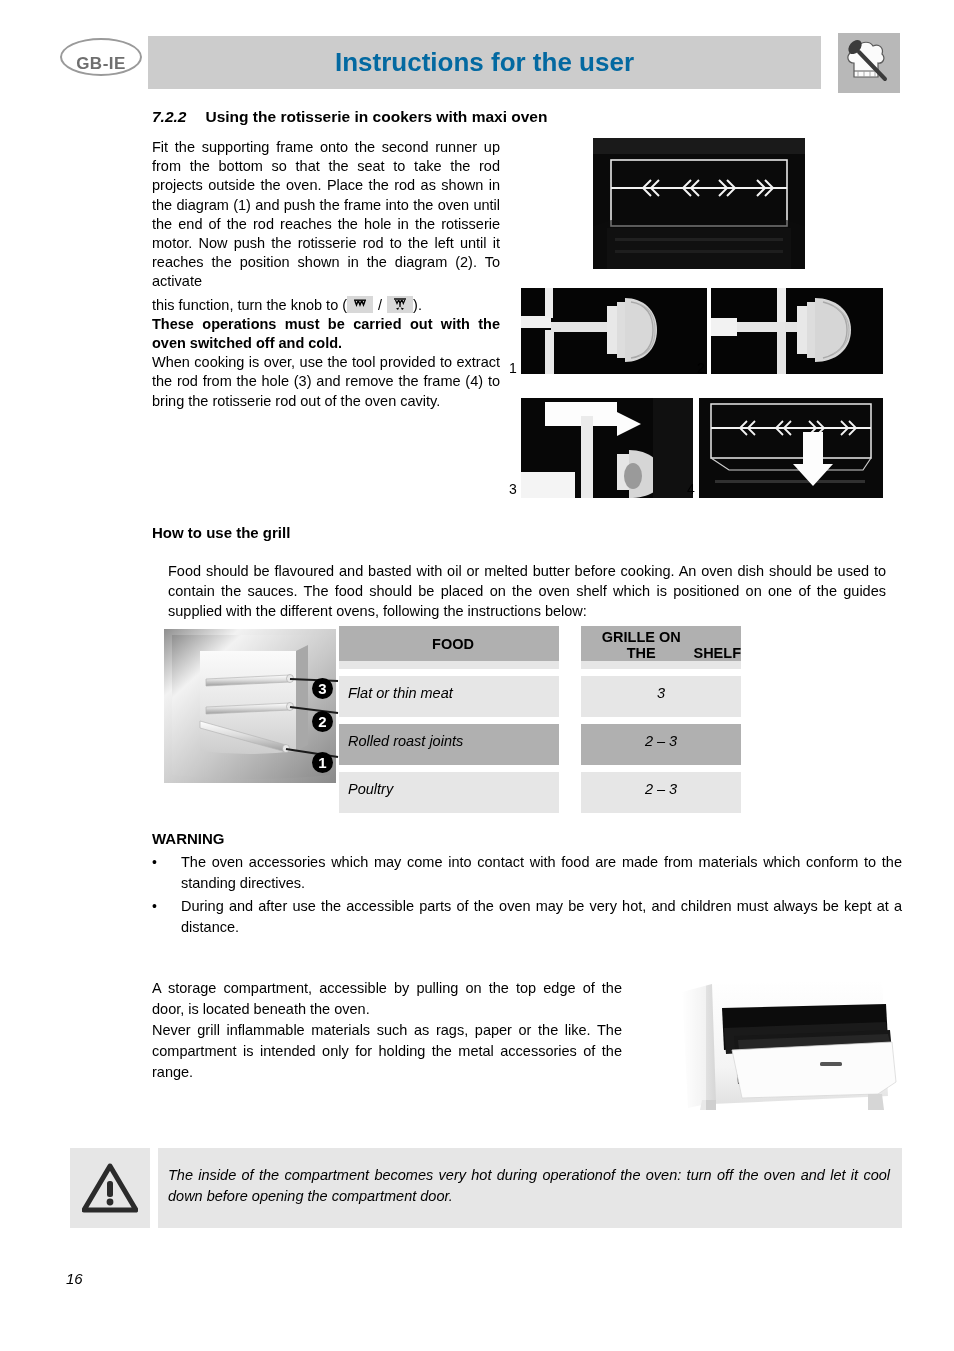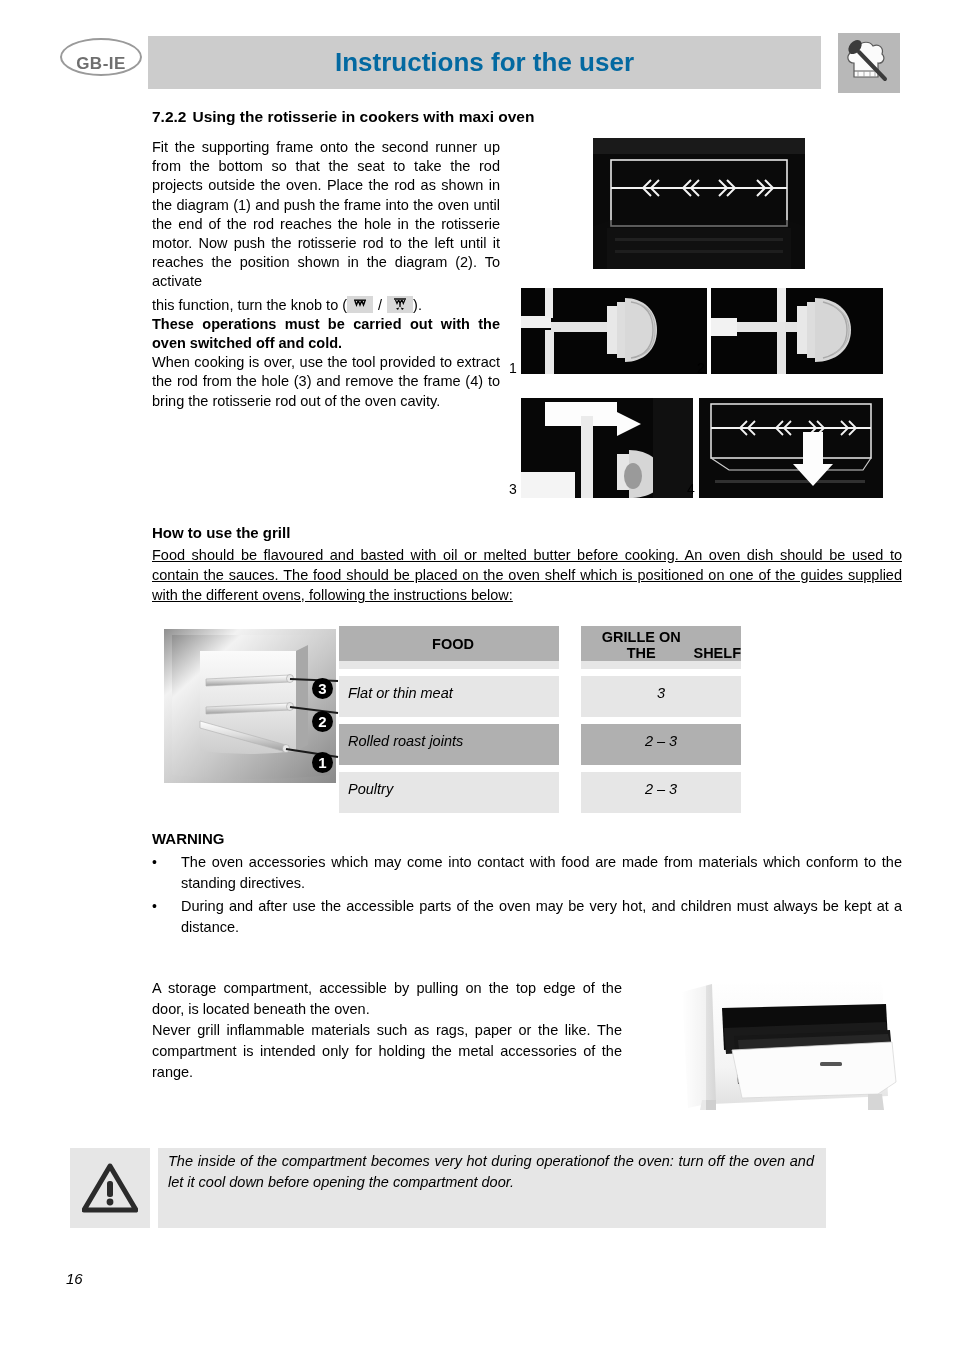--- a/index.html
+++ b/index.html
@@ -58,21 +58,21 @@
     overflow: hidden;
   }
 
   
   #sec-heading {
     position: absolute;
     left: 152px; top: 108px;
     font-size: 15.5px;
     font-weight: bold;
   }
-  #sec-heading .num { margin-right: 6px; }
+  #sec-heading .num { margin-right: 19px; font-style: italic; }
 
   #rotisserie-text {
     position: absolute;
     left: 152px; top: 138px;
     width: 348px;
     font-size: 14.5px;
     line-height: 19.2px;
     text-align: justify;
   }
   #rotisserie-text p { margin: 0; }
@@ -118,21 +118,21 @@
     font-weight: bold;
   }
   #grill-text {
     position: absolute;
     left: 152px; top: 545px;
     width: 750px;
     font-size: 14.5px;
     line-height: 20px;
     text-align: justify;
   }
-  #grill-text p { margin: 0; text-decoration: underline; }
+  #grill-text p { margin: 16px; }
 
   
   #oven-illus {
     position: absolute;
     left: 160px; top: 625px;
     width: 180px; height: 162px;
   }
   .rail-marker {
     position: absolute;
     width: 21px; height: 21px;
@@ -227,24 +227,24 @@
     left: 70px; top: 1148px;
     width: 80px; height: 80px;
     background: #e6e6e6;
     display: flex;
     align-items: center;
     justify-content: center;
   }
   #warn-text-box {
     position: absolute;
     left: 158px; top: 1148px;
-    width: 668px; height: 80px;
+    width: 744px; height: 80px;
     background: #e6e6e6;
     box-sizing: border-box;
-    padding: 3px 12px 0 10px;
+    padding: 17px 12px 0 10px;
   }
   #warn-text {
     font-size: 14.5px;
     line-height: 21px;
     font-style: italic;
     text-align: justify;
   }
 
   
   #page-number {

